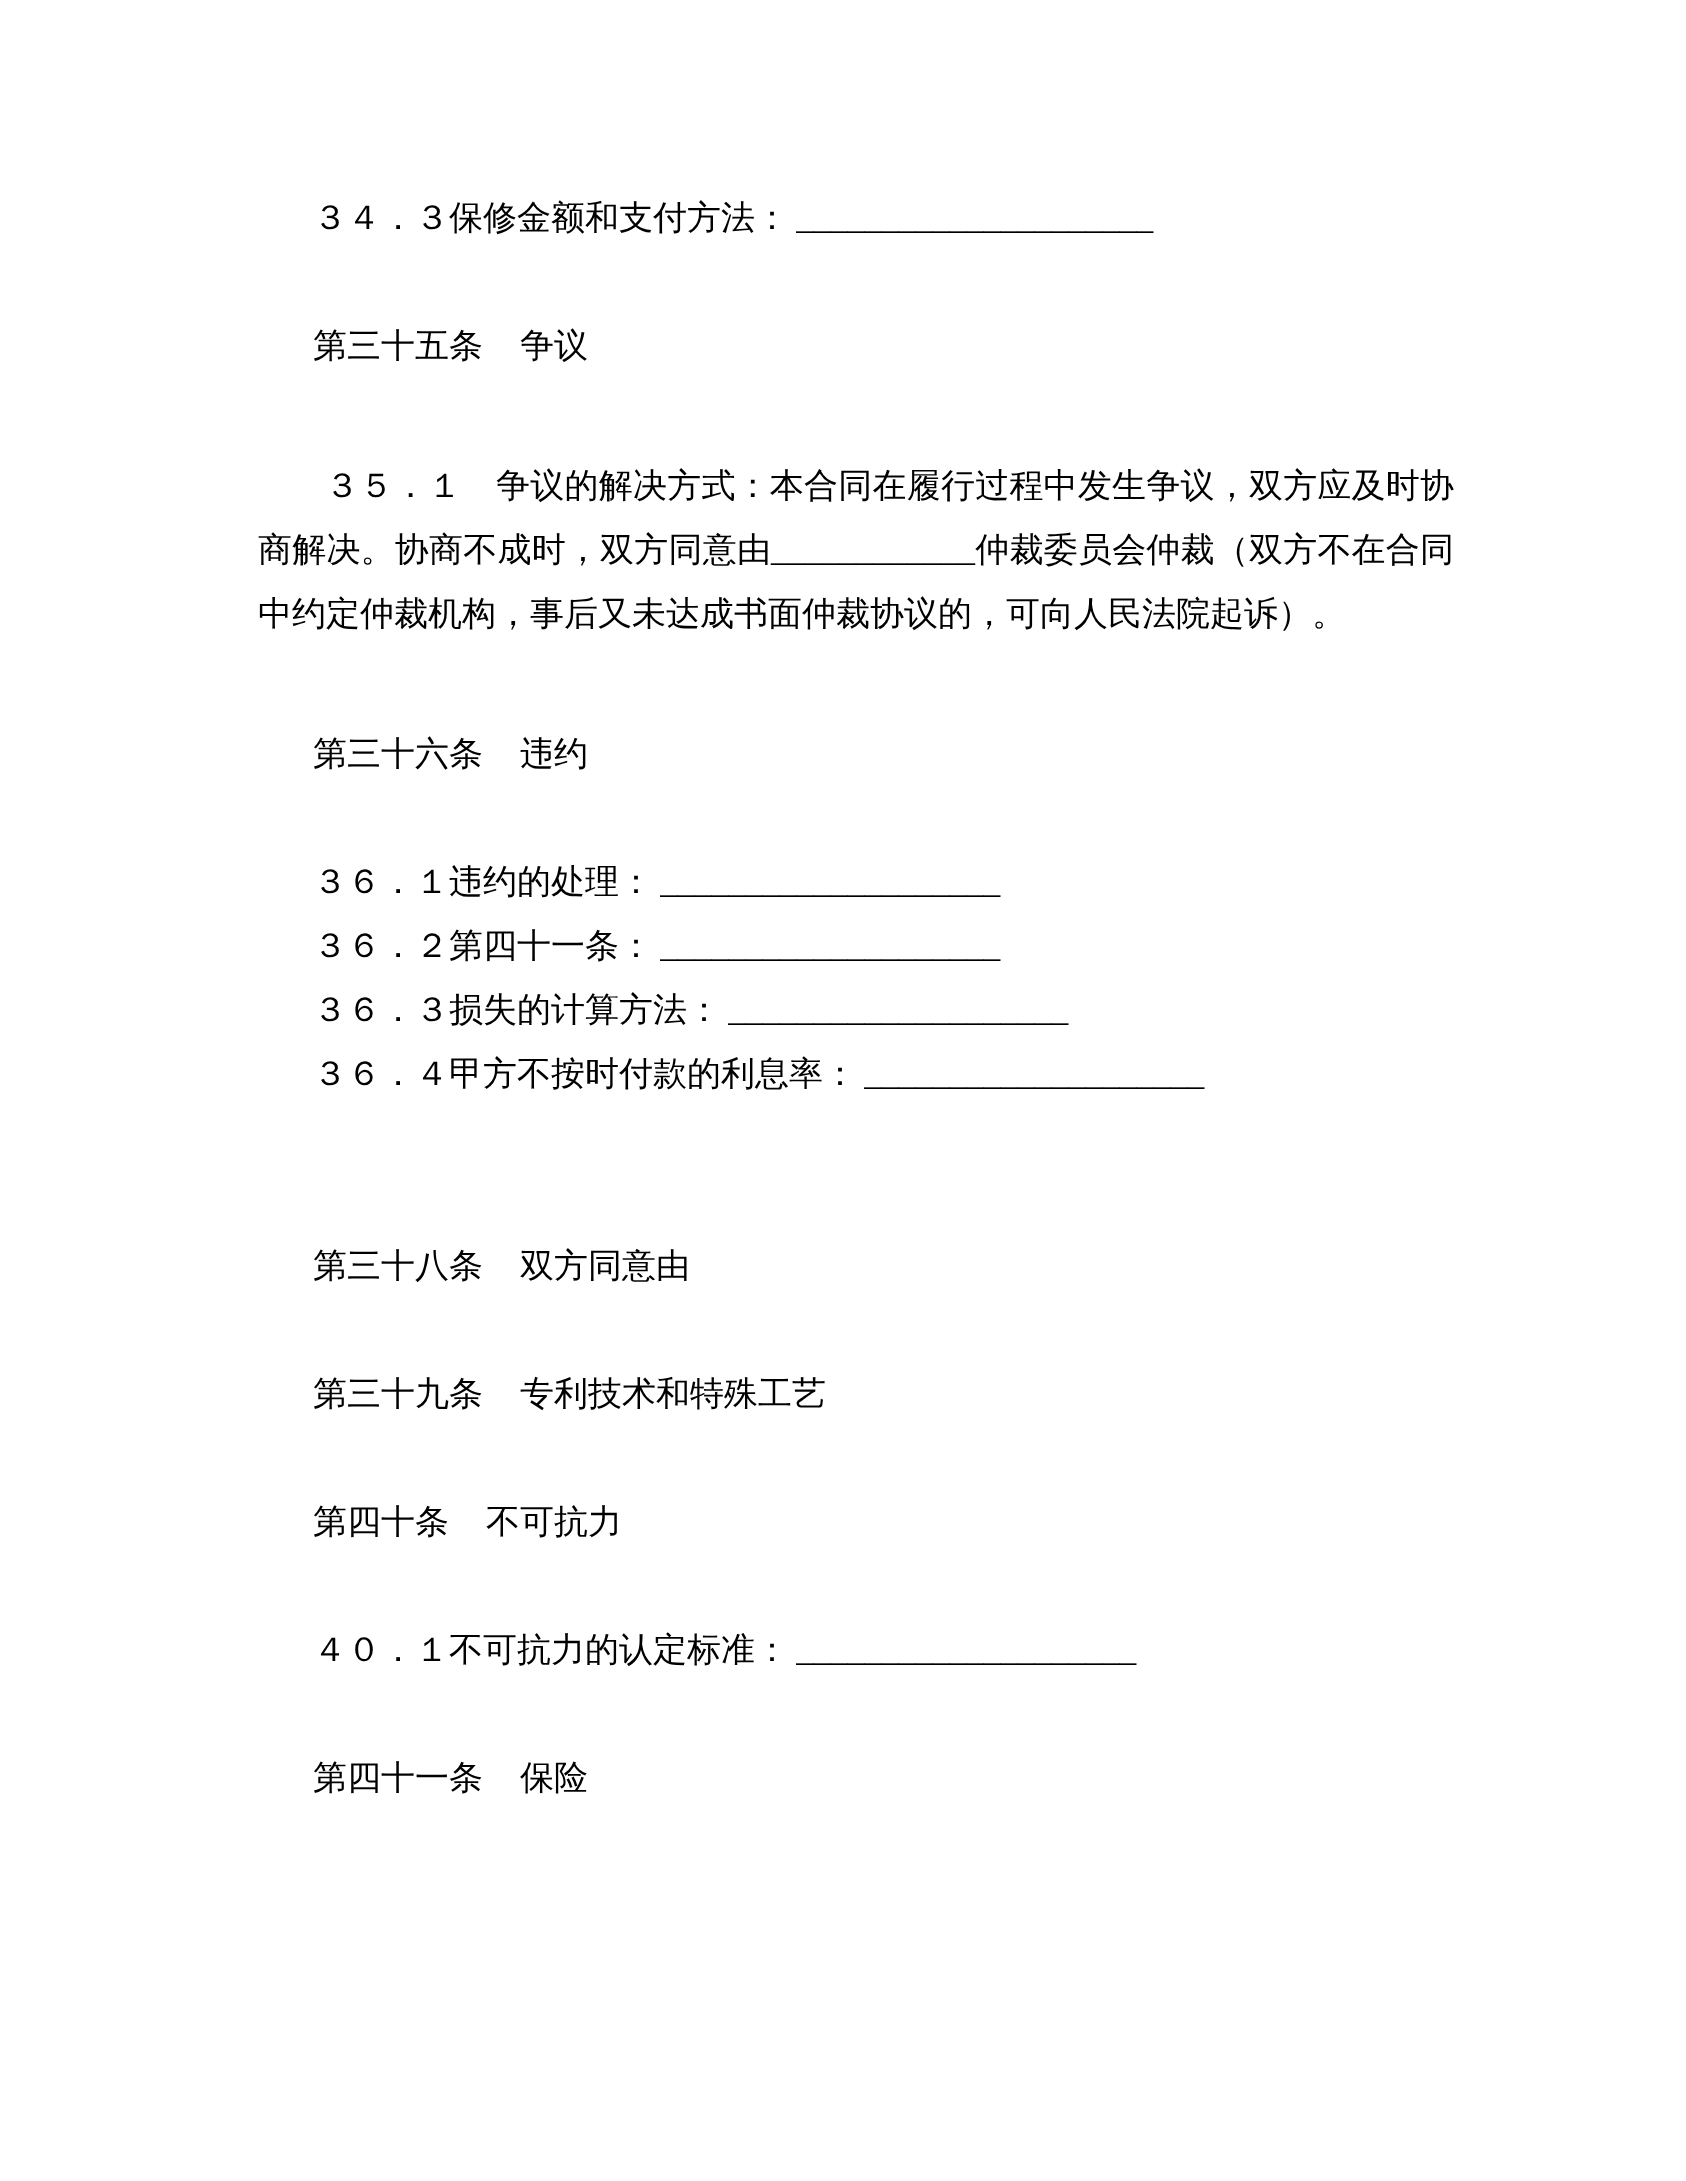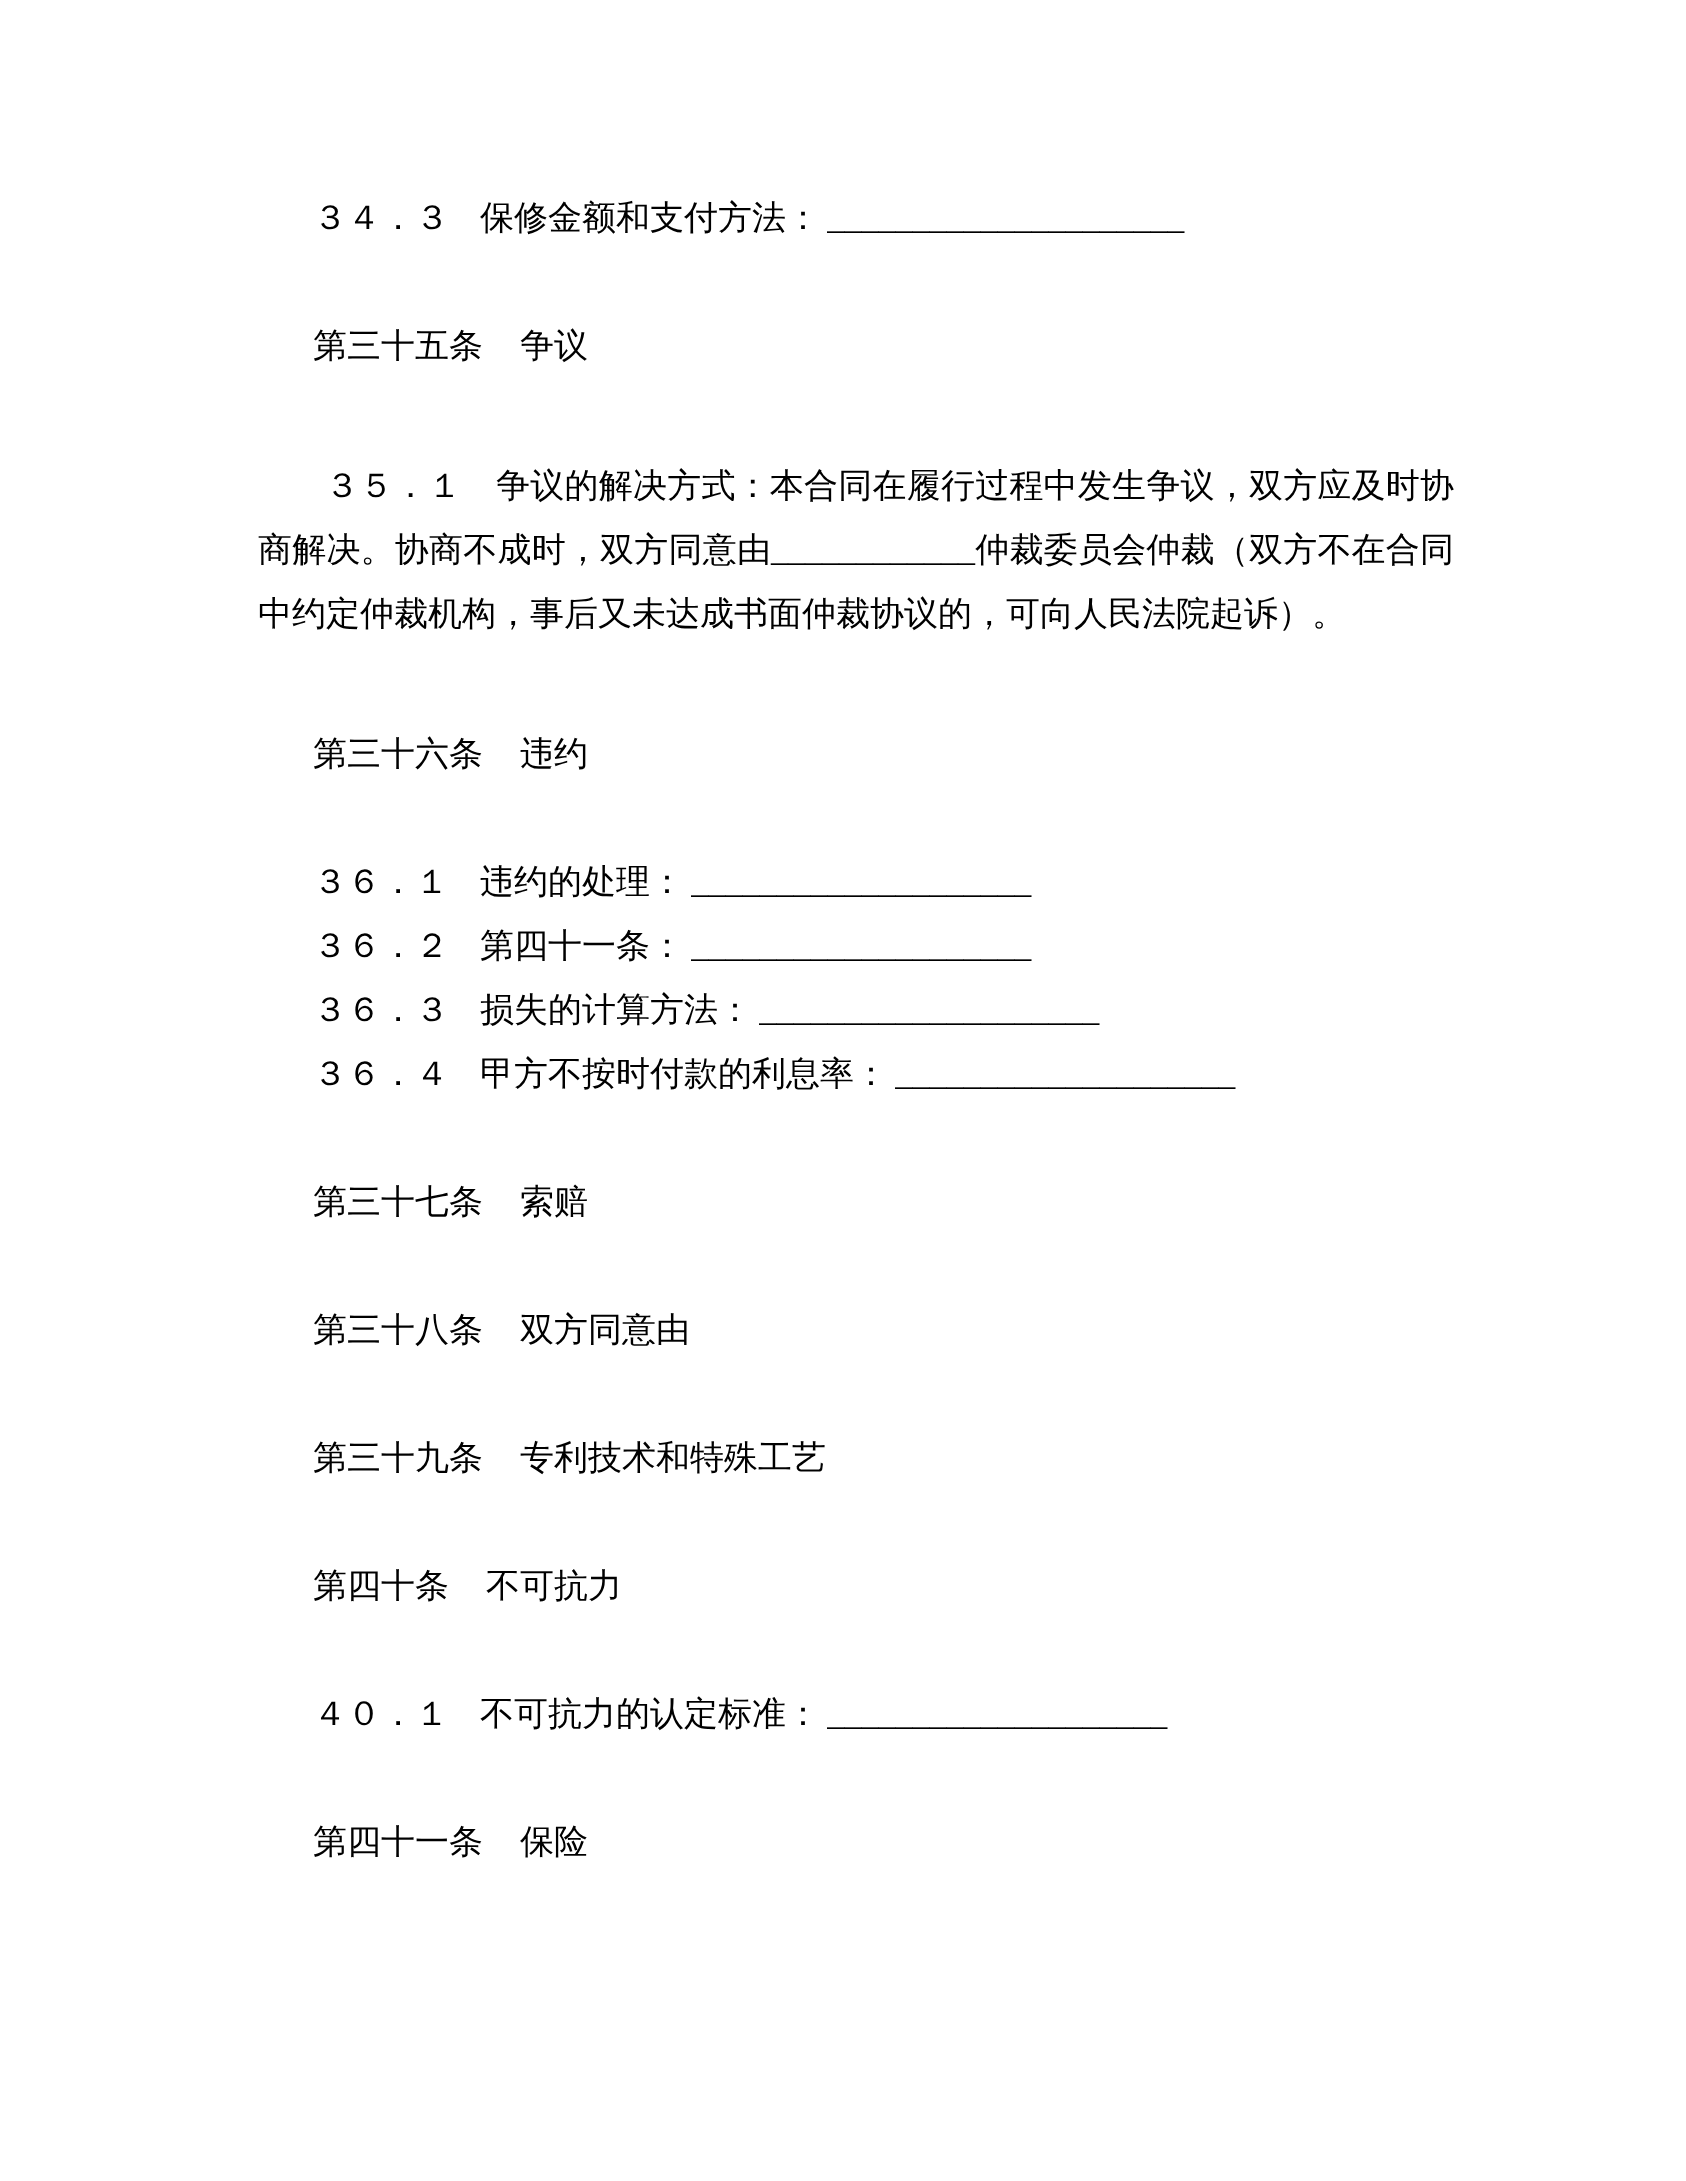--- a/index.html
+++ b/index.html
@@ -31,21 +31,20 @@
   }
   
   .sp {
     height: 64px;
   }
   .num {
     display: inline-block;
     text-indent: 0;
   }
   .clause .lbl {
-    margin-left: 31px;
   }
   .heading .title {
     margin-left: 37px;
   }
   .blank {
     margin-left: 7.3px;
     letter-spacing: 0;
     text-align: right;
   }
   .para {
@@ -80,21 +79,20 @@
   <div class="line clause"><span class="num">３６．１</span><span class="lbl">违约的处理：</span><span class="blank">____________________</span></div>
 
   <div class="line clause"><span class="num">３６．２</span><span class="lbl">第四十一条：</span><span class="blank">____________________</span></div>
 
   <div class="line clause"><span class="num">３６．３</span><span class="lbl">损失的计算方法：</span><span class="blank">____________________</span></div>
 
   <div class="line clause"><span class="num">３６．４</span><span class="lbl">甲方不按时付款的利息率：</span><span class="blank">____________________</span></div>
 
   <div class="sp"></div>
 
-  <div class="line heading"><span class="num">第三十七条</span><span class="title">索赔</span></div>
 
   <div class="sp"></div>
 
   <div class="line heading"><span class="num">第三十八条</span><span class="title">双方同意由</span></div>
 
   <div class="sp"></div>
 
   <div class="line heading"><span class="num">第三十九条</span><span class="title">专利技术和特殊工艺</span></div>
 
   <div class="sp"></div>

